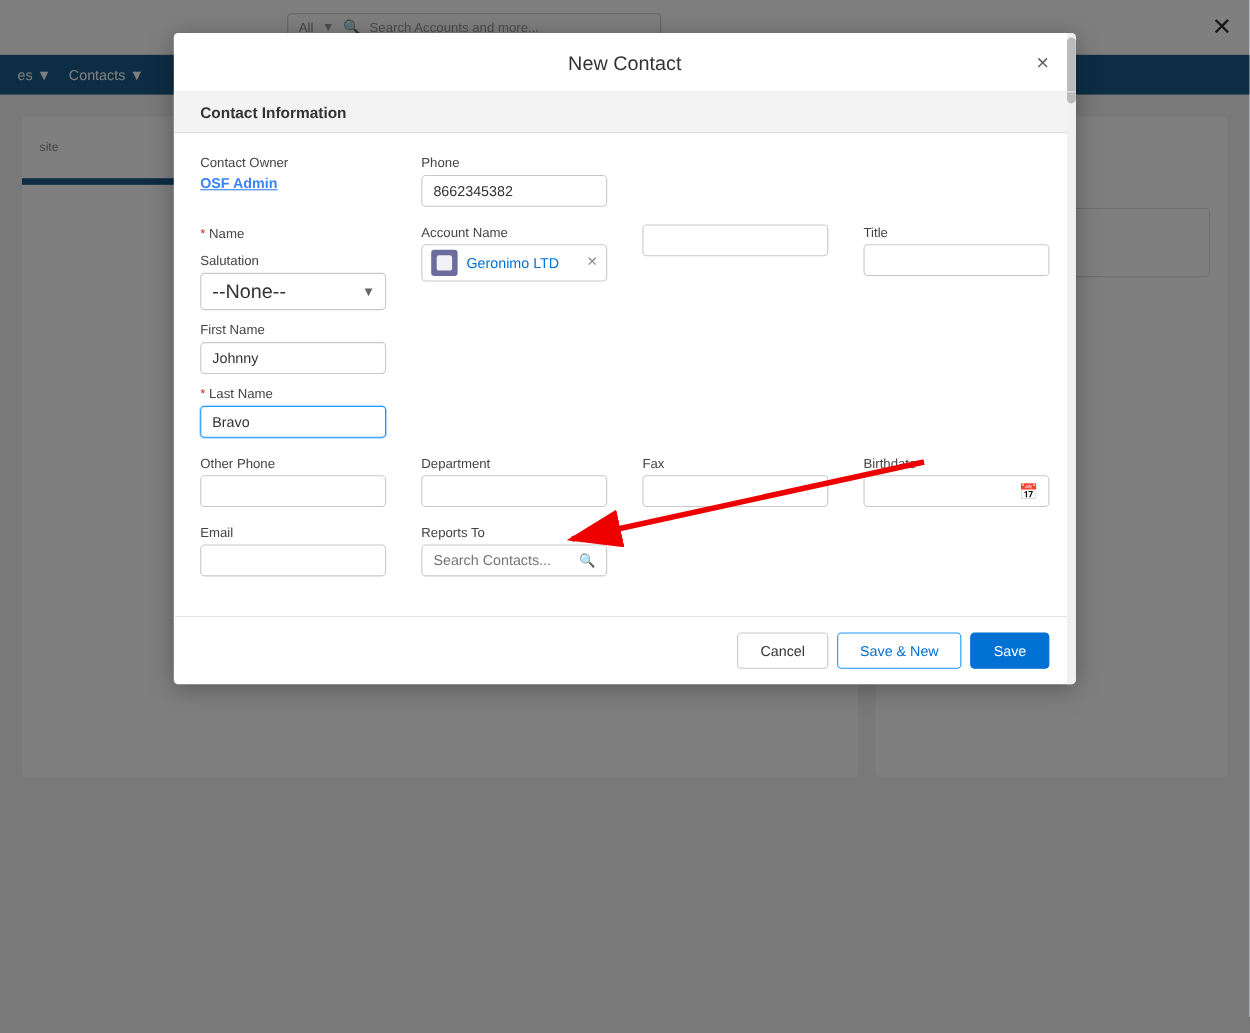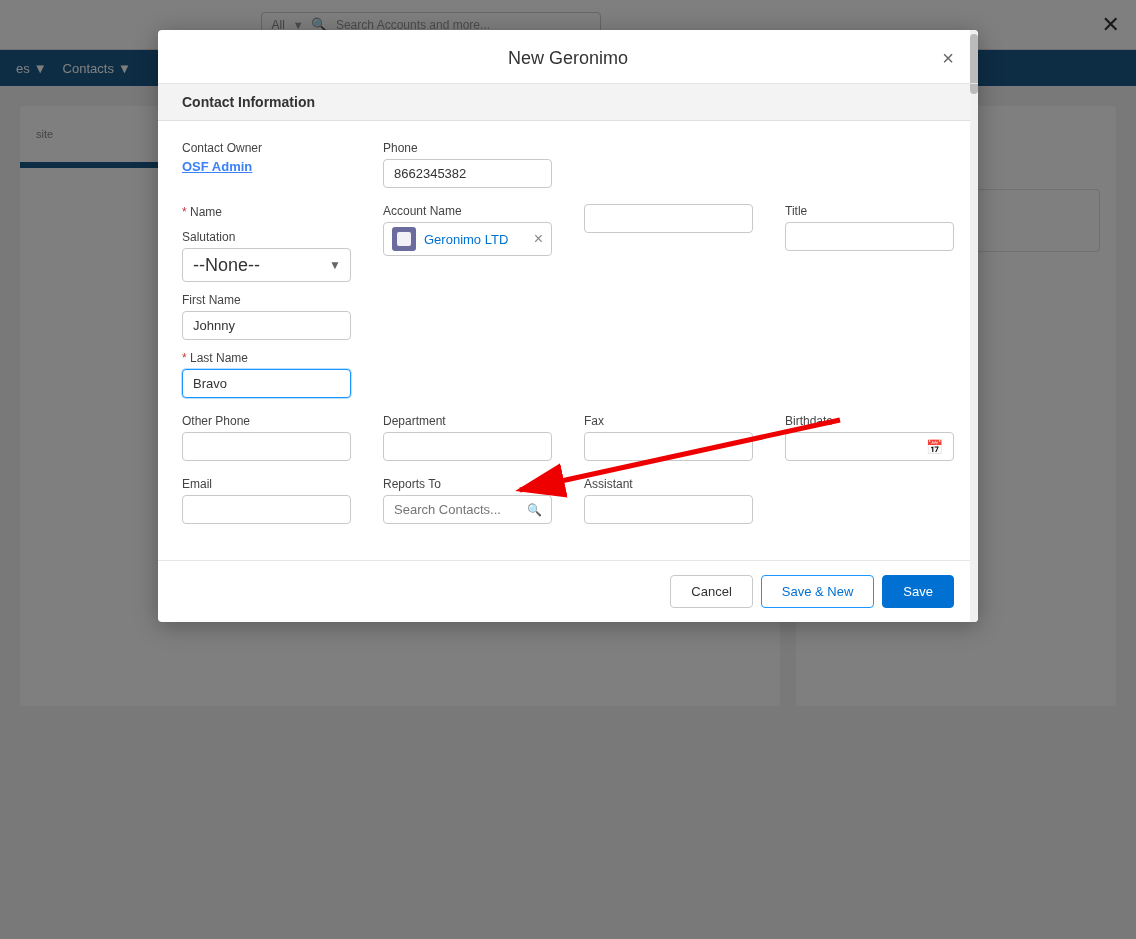--- a/index.html
+++ b/index.html
@@ -430,21 +430,21 @@
 </div>
 
 <div class="overlay">
   <div class="modal">
 
     <div class="modal-scrollbar">
       <div class="modal-scrollbar-thumb"></div>
     </div>
 
     <div class="modal-header">
-      <h2 class="modal-title">New Geronimo</h2>
+      <h2 class="modal-title">New Contact</h2>
       <button class="modal-close">×</button>
     </div>
 
     <div class="modal-body">
 
       <div class="section-header">Contact Information</div>
 
       <div class="form-grid">
 
         <div class="form-field">
@@ -535,24 +535,20 @@
         </div>
 
         <div class="form-field">
           <span class="field-label">Reports To</span>
           <div class="reports-to-wrapper">
             <input class="form-input" type="text" style="" placeholder="Search Contacts...">
             <span class="search-icon-input">🔍</span>
           </div>
         </div>
 
-        <div class="form-field">
-          <span class="field-label">Assistant</span>
-          <input class="form-input" type="text" style="">
-        </div>
 
       </div>
     </div>
 
     <div class="modal-footer">
       <button class="btn btn-cancel">Cancel</button>
       <button class="btn btn-save-new">Save &amp; New</button>
       <button class="btn btn-save">Save</button>
     </div>
   </div>

